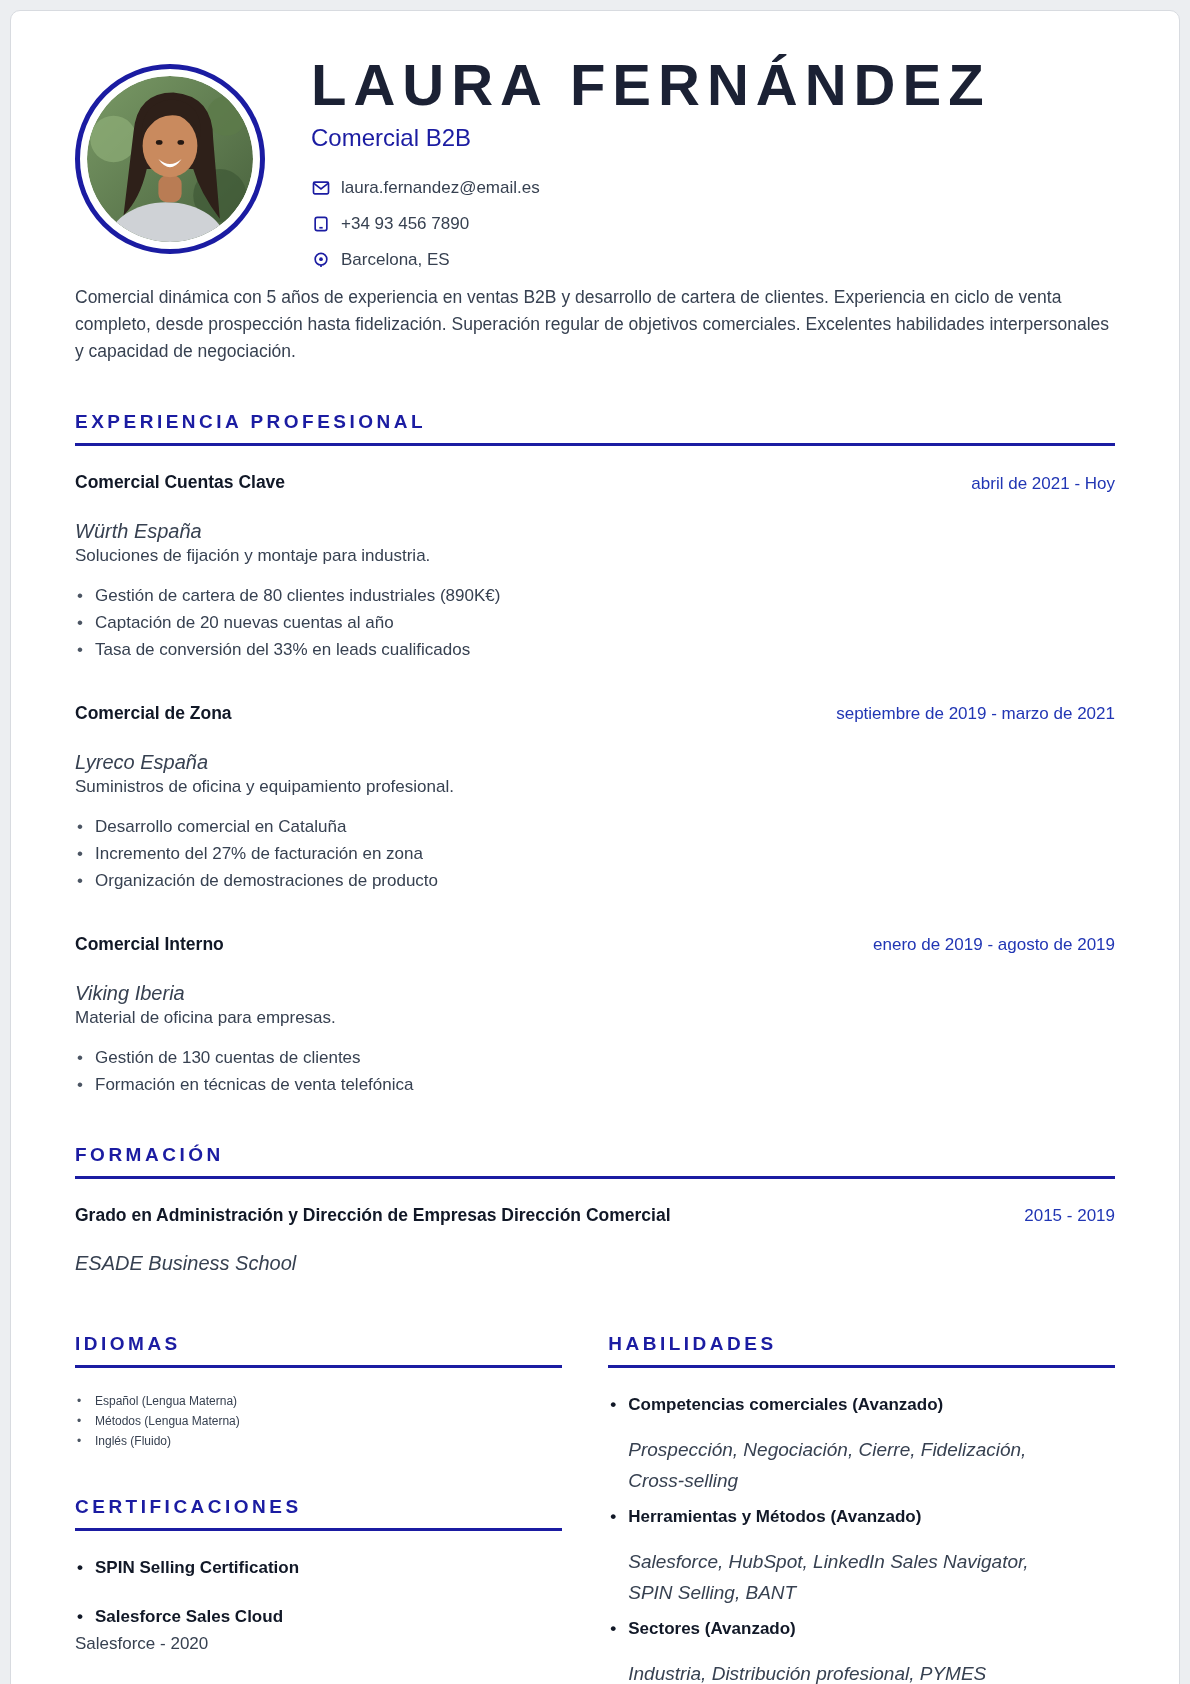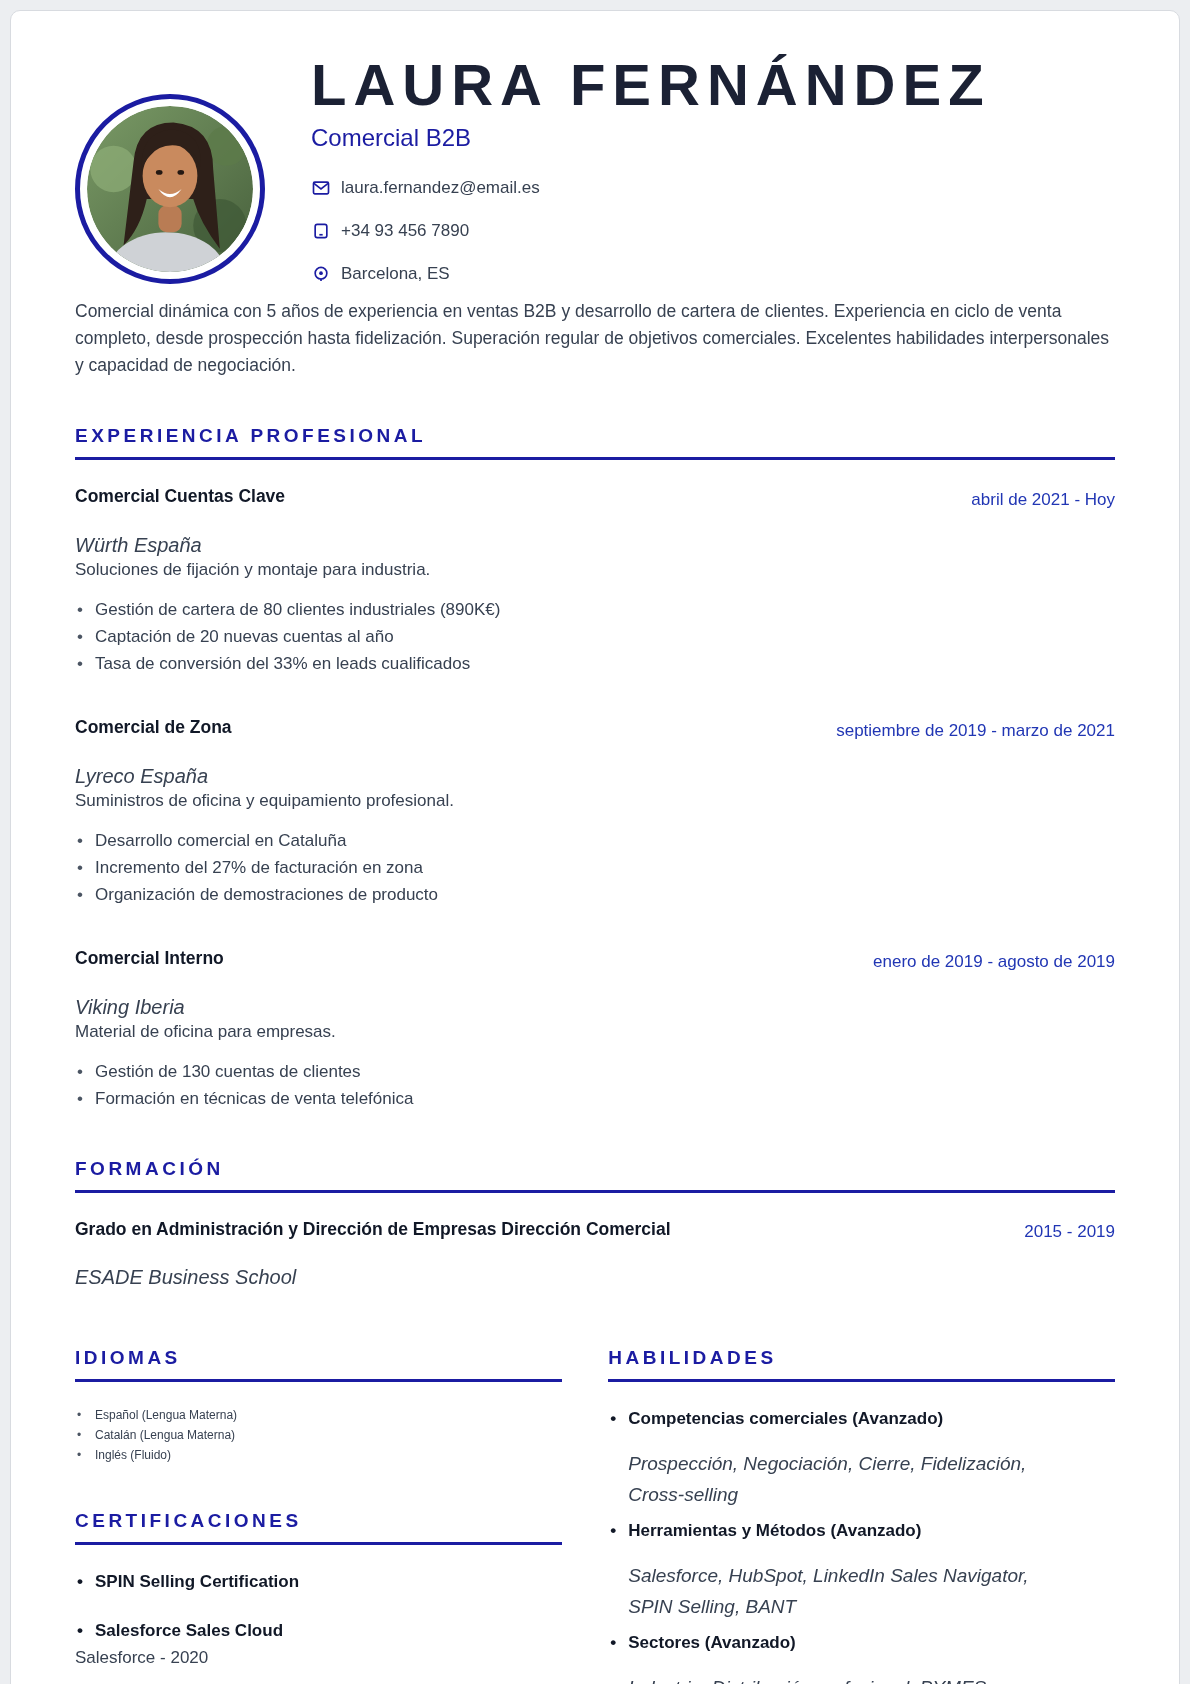--- a/index.html
+++ b/index.html
@@ -24,62 +24,62 @@
     width:1170px;
     min-height:1662px;
     margin:10px auto;
     background:var(--page-bg);
     border:1px solid var(--frame-border);
     border-radius:10px;
     padding:30px 64px 60px 64px;
   }
 
   
-  .header{display:flex;gap:46px;align-items:flex-end;}
+  .header{display:flex;gap:46px;align-items:center;}
   .avatar-ring{
     flex:0 0 auto;
     width:190px;height:190px;border-radius:50%;
     border:5px solid var(--accent);
     background:#fff;
     display:flex;align-items:center;justify-content:center;
     margin-top:8px;
   }
   .avatar{
     width:166px;height:166px;border-radius:50%;overflow:hidden;display:block;
   }
   .header-main{flex:1 1 auto;padding-top:12px;min-width:0;}
   .name{
     font-size:58px;font-weight:800;letter-spacing:7px;
     color:var(--name-color);line-height:1.12;white-space:nowrap;
   }
   .job-title{
     margin-top:6px;font-size:24px;font-weight:500;color:var(--accent);
   }
-  .contacts{margin-top:26px;display:flex;flex-direction:column;gap:23px;}
+  .contacts{margin-top:26px;display:flex;flex-direction:column;gap:16px;}
   .contact-row{display:flex;align-items:center;gap:10px;font-size:17px;color:var(--text);}
   .contact-row svg{display:block;}
 
   
   .summary{
     margin-top:14px;font-size:17.5px;line-height:1.55;color:var(--text);
   }
 
   
   .section{margin-top:46px;}
   .section-title{
     font-size:19px;font-weight:800;letter-spacing:3.5px;
     color:var(--accent);text-transform:uppercase;
     padding-bottom:10px;border-bottom:3px solid var(--accent);
   }
   .section-body{padding-top:24px;}
 
   
   .entry{margin-bottom:38px;}
   .entry:last-child{margin-bottom:0;}
-  .entry-head{display:flex;justify-content:space-between;align-items:flex-end;gap:33px;}
+  .entry-head{display:flex;justify-content:space-between;align-items:center;gap:33px;}
   .entry-title{font-size:17.5px;font-weight:700;color:var(--heading-text);line-height:1.45;}
   .entry-date{font-size:17px;font-weight:500;color:var(--date-blue);white-space:nowrap;padding-top:1px;}
   .entry-company{margin-top:24px;font-size:20px;font-style:italic;color:var(--text);}
   .entry-desc{margin-top:3px;font-size:17px;color:var(--text);}
   ul.bullets{list-style:none;margin-top:16px;}
   ul.bullets li{
     position:relative;padding-left:20px;font-size:17px;color:var(--text);
     line-height:1.6;
   }
   ul.bullets li::before{
@@ -262,21 +262,21 @@
   </div>
 
   <div class="columns">
 
     <div class="col">
       <div class="section">
         <div class="section-title">IDIOMAS</div>
         <div class="section-body">
           <ul class="simple">
             <li>Español (Lengua Materna)</li>
-            <li>Catalán (Lengua Materna)</li>
+            <li>Métodos (Lengua Materna)</li>
             <li>Inglés (Fluido)</li>
           </ul>
         </div>
       </div>
 
       <div class="section">
         <div class="section-title">CERTIFICACIONES</div>
         <div class="section-body">
           <div class="cert">
             <div class="cert-name">SPIN Selling Certification</div>

